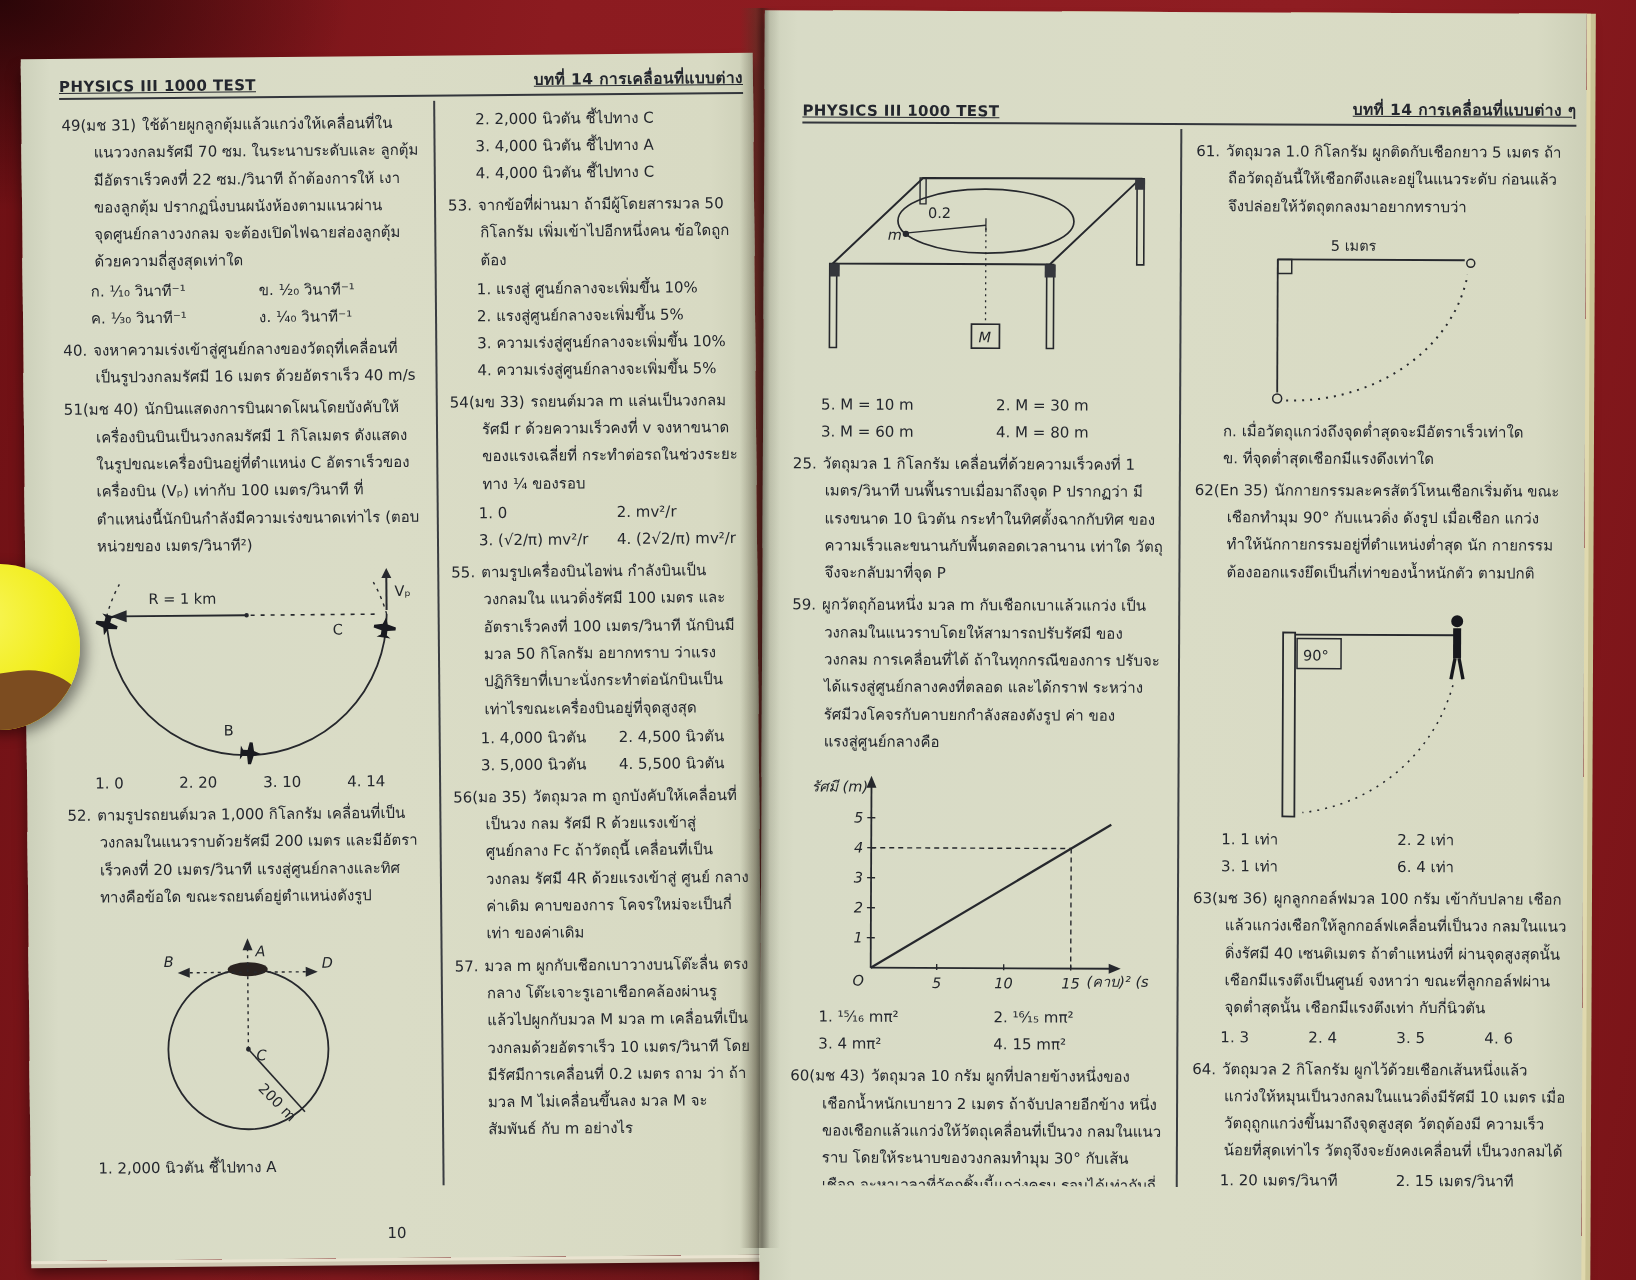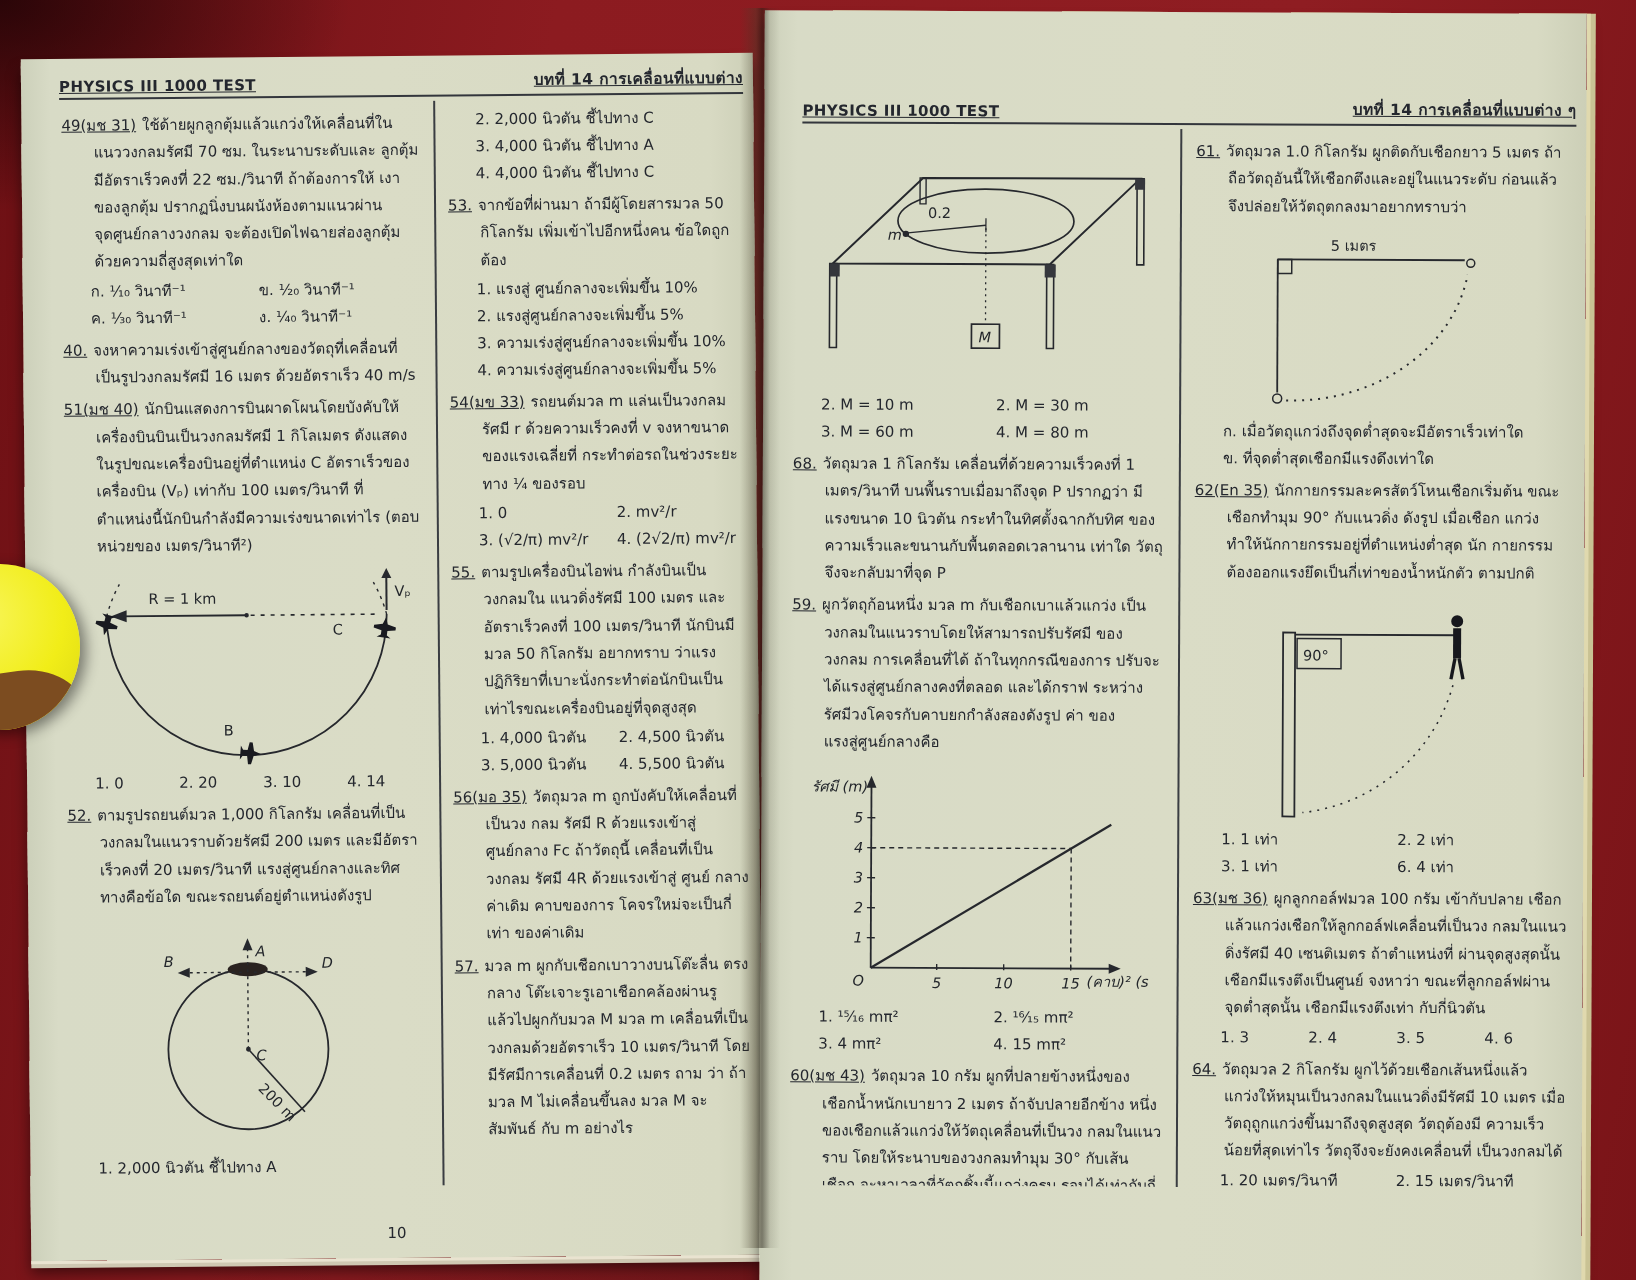--- a/index.html
+++ b/index.html
@@ -28,21 +28,21 @@
   .pg-header .hr{font-size:15.5px;}
   .cols{display:flex;margin-top:4px;overflow:hidden;}
   .page.left .cols{height:1085px;}
   .page.right .cols{height:1058px;}
   .col{overflow:hidden;padding-top:4px;}
   .page.left .col.c1{width:358px;padding-left:40px;padding-right:14px;border-right:2px solid #3a3d42;}
   .page.left .col.c2{flex:1;padding-left:12px;padding-right:8px;}
   .page.right .col.c1{width:372px;padding-left:30px;padding-right:14px;border-right:2px solid #3a3d42;}
   .page.right .col.c2{flex:1;padding-left:14px;padding-right:16px;}
   .q{font-size:15px;line-height:1.82;margin:5px 0 2px;padding-left:32px;text-indent:-32px;}
-  .qnum{margin-right:6px;text-decoration:underline;}
+  .qnum{margin-right:6px;}
   .opts{display:grid;padding-left:28px;font-size:15px;line-height:1.8;margin:2px 0;column-gap:6px;}
   .opt{white-space:nowrap;overflow:hidden;}
   .fig{display:flex;justify-content:center;margin:4px 0;}
   .fig svg{display:block;}
   .fig text{font-size:14.5px;fill:#23262b;}
   .fig .it{font-style:italic;}
   .page-num{position:absolute;bottom:16px;left:0;right:0;text-align:center;font-size:15px;}
   .spine{
     position:absolute;left:740px;top:8px;width:40px;height:1240px;z-index:5;pointer-events:none;
     background:linear-gradient(90deg,rgba(50,45,30,0) 0%,rgba(70,62,42,.38) 40%,rgba(35,30,20,.5) 55%,rgba(50,45,30,.12) 75%,rgba(50,45,30,0) 100%);
@@ -187,26 +187,26 @@
     <text class="it" x="80" y="104" font-size="16">m</text>
     <line x1="100" y1="97" x2="178" y2="89" stroke="#26282d" stroke-width="1.4"></line>
     <line x1="178" y1="82" x2="178" y2="96" stroke="#26282d" stroke-width="1.2"></line>
     <text x="120" y="82" font-size="13.5">0.2</text>
     <line x1="178" y1="92" x2="178" y2="188" stroke="#26282d" stroke-width="1.3" stroke-dasharray="2,4"></line>
     <rect x="164" y="188" width="28" height="24" fill="none" stroke="#26282d" stroke-width="1.7"></rect>
     <text class="it" x="171" y="206" font-size="16">M</text>
   </svg>
 </div>
           <div class="opts" style="grid-template-columns: repeat(2, 1fr);">
-            <div class="opt">2. M = 10 m</div>
+            <div class="opt">5. M = 10 m</div>
             <div class="opt">2. M = 30 m</div>
             <div class="opt">3. M = 60 m</div>
             <div class="opt">4. M = 80 m</div>
           </div>
-          <div class="q"><span class="qnum">68.</span><span>วัตถุมวล 1 กิโลกรัม เคลื่อนที่ด้วยความเร็วคงที่ 1 เมตร/วินาที บนพื้นราบเมื่อมาถึงจุด P ปรากฏว่า มีแรงขนาด 10 นิวตัน กระทำในทิศตั้งฉากกับทิศ ของความเร็วและขนานกับพื้นตลอดเวลานาน เท่าใด วัตถุจึงจะกลับมาที่จุด P</span></div>
+          <div class="q"><span class="qnum">25.</span><span>วัตถุมวล 1 กิโลกรัม เคลื่อนที่ด้วยความเร็วคงที่ 1 เมตร/วินาที บนพื้นราบเมื่อมาถึงจุด P ปรากฏว่า มีแรงขนาด 10 นิวตัน กระทำในทิศตั้งฉากกับทิศ ของความเร็วและขนานกับพื้นตลอดเวลานาน เท่าใด วัตถุจึงจะกลับมาที่จุด P</span></div>
           <div class="q"><span class="qnum">59.</span><span>ผูกวัตถุก้อนหนึ่ง มวล m กับเชือกเบาแล้วแกว่ง เป็นวงกลมในแนวราบโดยให้สามารถปรับรัศมี ของวงกลม การเคลื่อนที่ได้ ถ้าในทุกกรณีของการ ปรับจะได้แรงสู่ศูนย์กลางคงที่ตลอด และได้กราฟ ระหว่างรัศมีวงโคจรกับคาบยกกำลังสองดังรูป ค่า ของแรงสู่ศูนย์กลางคือ</span></div>
           <div class="fig">
   <svg width="344" height="240" viewBox="0 0 344 240">
     <line x1="66" y1="208" x2="66" y2="24" stroke="#26282d" stroke-width="1.8"></line>
     <polygon points="66,16 61,28 71,28" fill="#26282d"></polygon>
     <line x1="66" y1="208" x2="308" y2="208" stroke="#26282d" stroke-width="1.8"></line>
     <polygon points="316,208 304,203 304,213" fill="#26282d"></polygon>
     <text class="it" x="6" y="32" font-size="15">รัศมี (m)</text>
     <g class="it" font-size="15" text-anchor="end">
       <text x="58" y="183">1</text>

